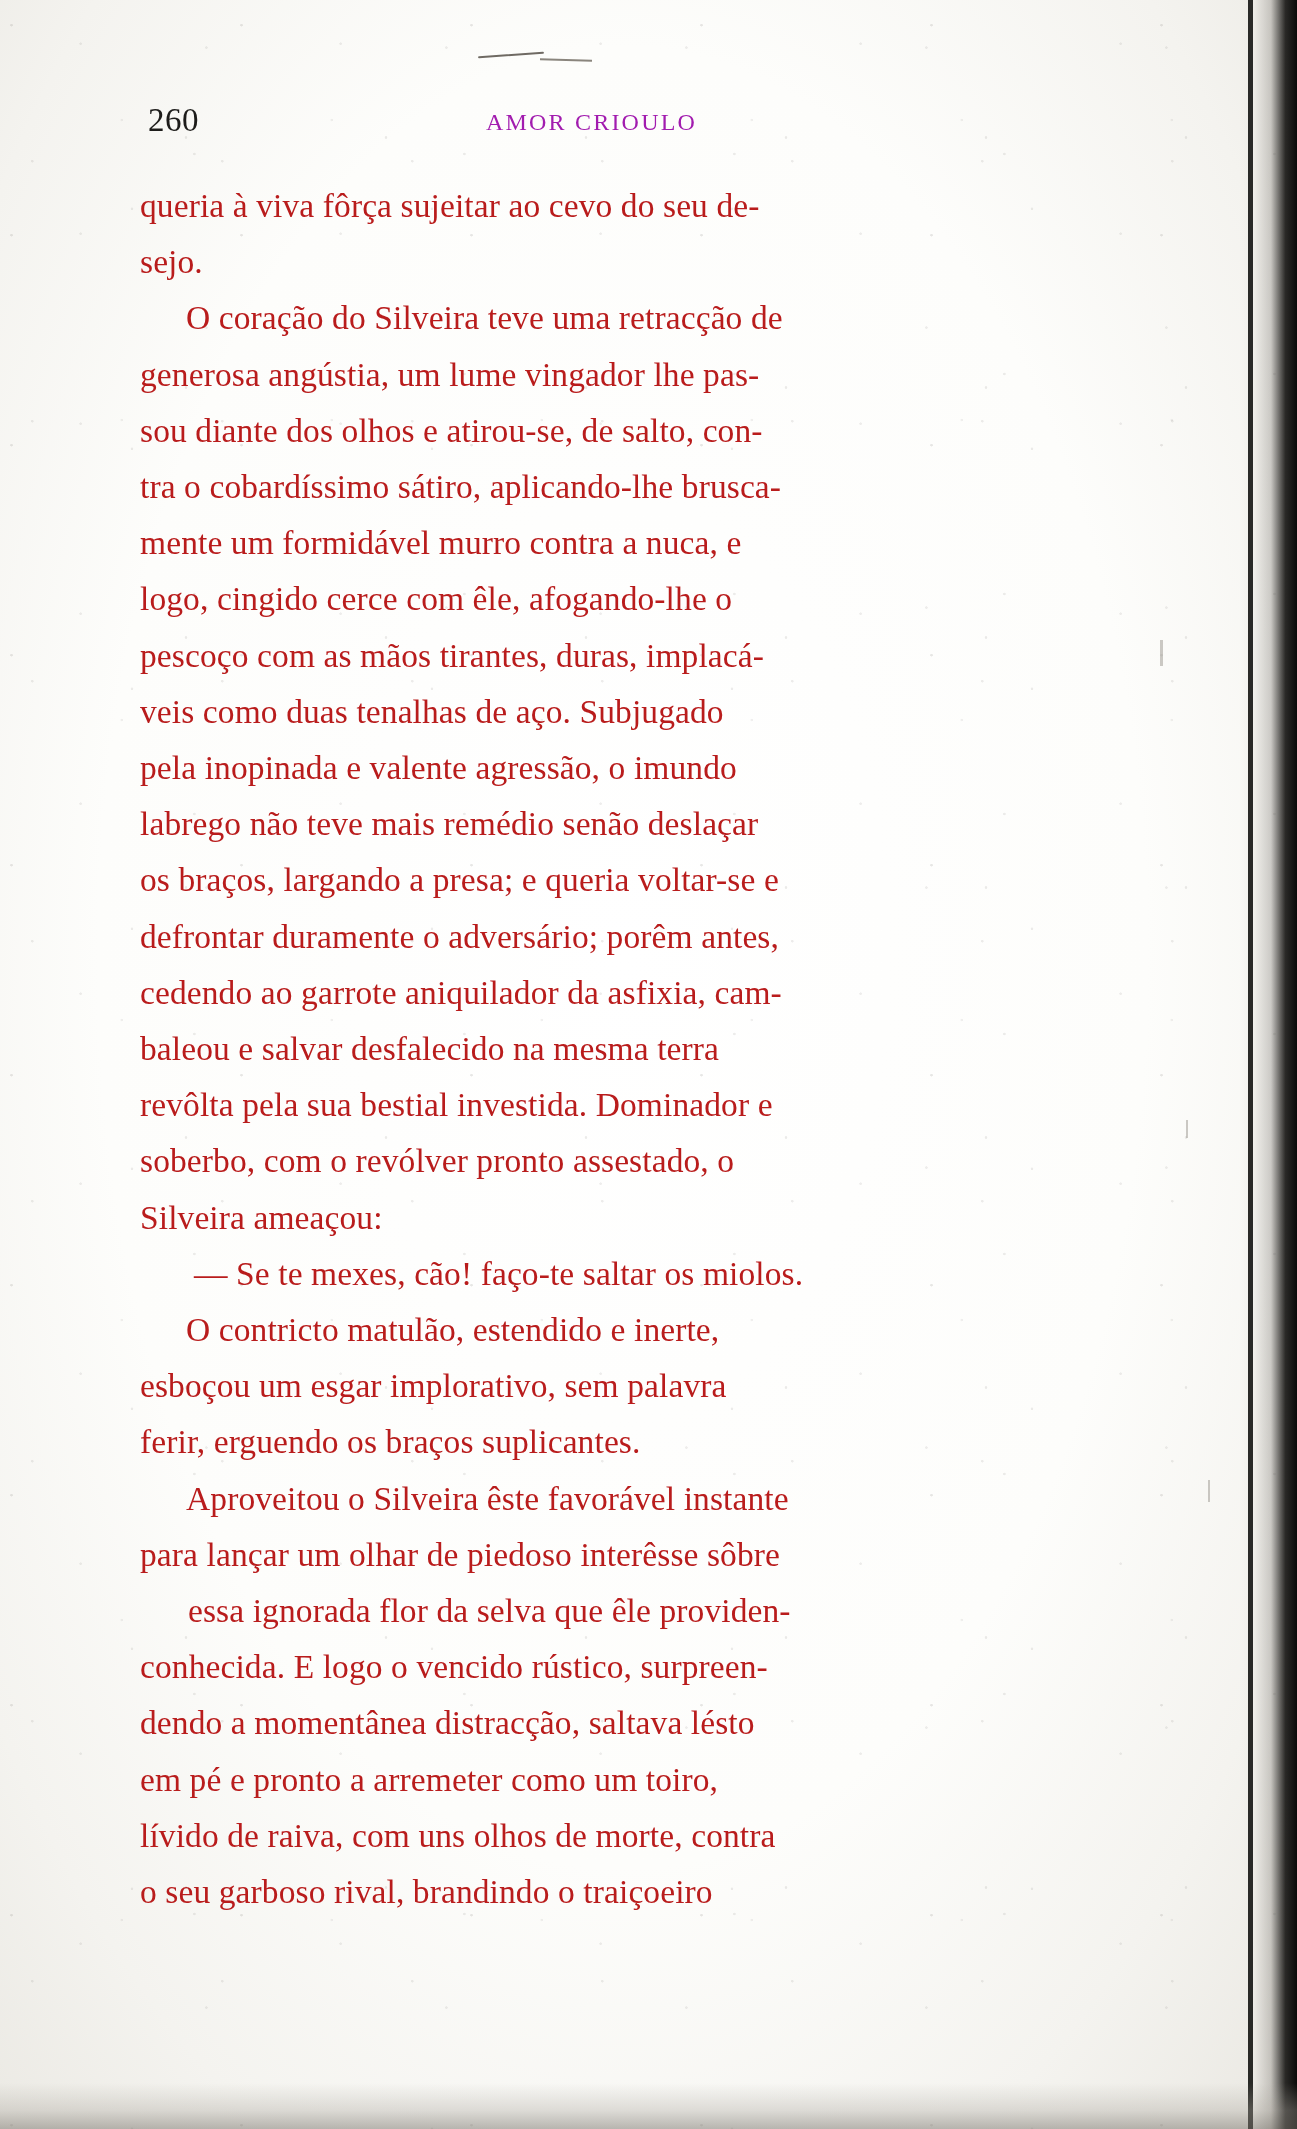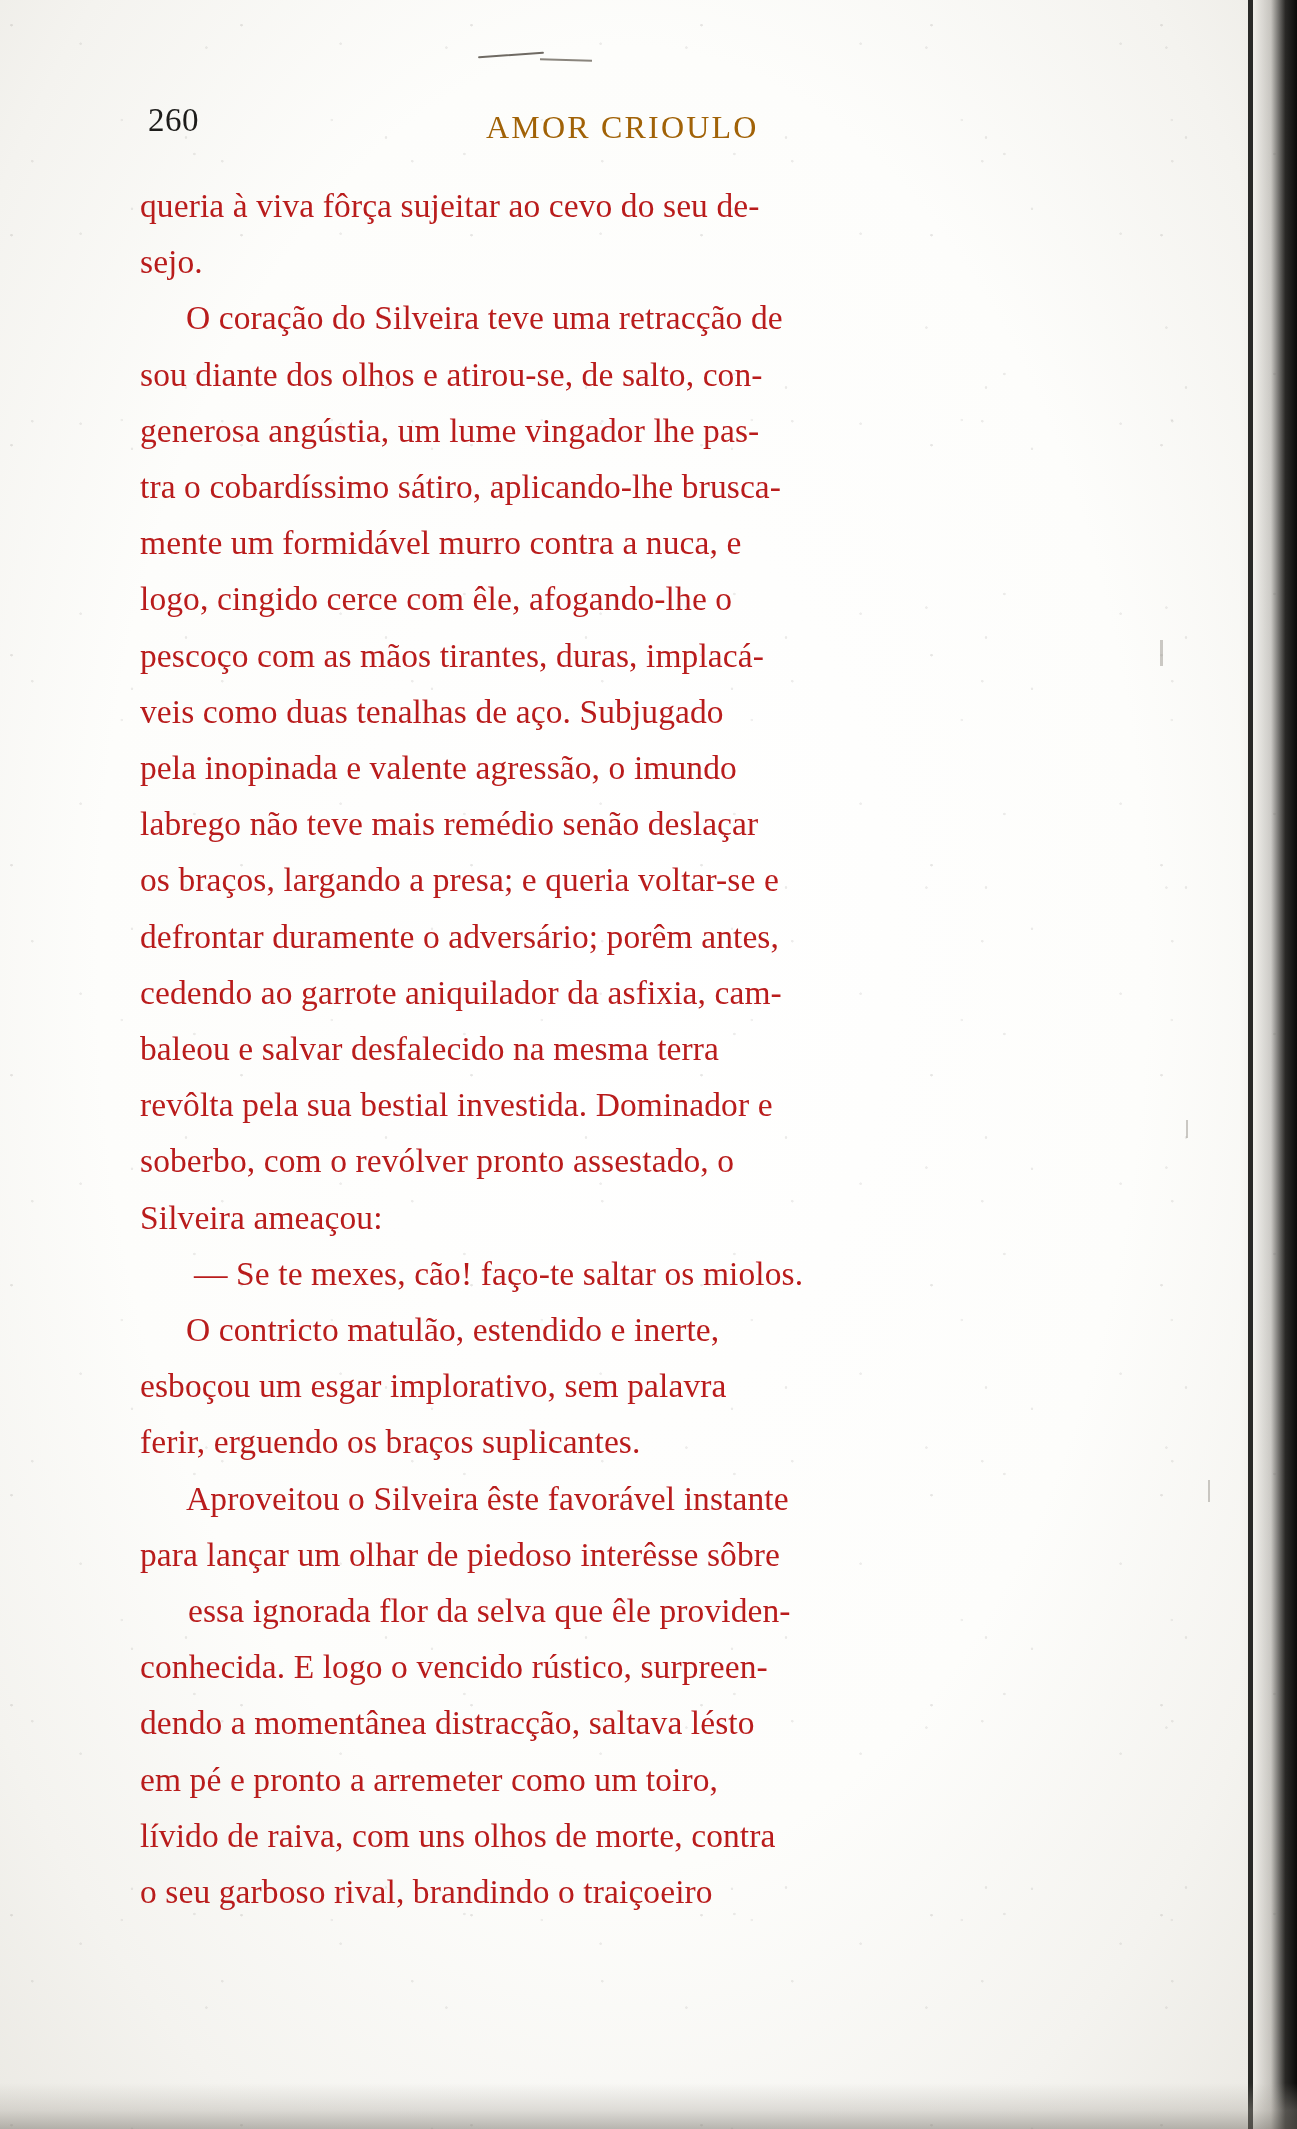--- a/index.html
+++ b/index.html
@@ -113,23 +113,23 @@
     top: 0;
     font-size: 33px;
     letter-spacing: .5px;
     color: #1d1c1a;
     font-family: "Liberation Serif", serif;
   }
   .running-head {
     position: absolute;
     left: 338px;
     top: 7px;
-    font-size: 32px;
+    font-size: 24px;
     letter-spacing: 2.2px;
-    color: #a16207;
+    color: #a21caf;
     font-family: "Liberation Serif", serif;
   }
 
   .body-text {
     position: absolute;
     left: 140px;
     top: 178px;
     width: 980px;
     font-size: 33.5px;
     line-height: 56.2px;
@@ -175,22 +175,22 @@
 
   <div class="header-row">
     <div class="folio">260</div>
     <div class="running-head">AMOR CRIOULO</div>
   </div>
 
   <div class="body-text" id="body-text">
       <div class="ln" style="white-space: pre;">queria à viva fôrça sujeitar ao cevo do seu de-</div>
       <div class="ln">sejo.</div>
       <div class="ln indent" style="white-space: pre;">O coração do Silveira teve uma retracção de</div>
+      <div class="ln" style="white-space: pre;">generosa angústia, um lume vingador lhe pas-</div>
       <div class="ln" style="white-space: pre;">sou diante dos olhos e atirou-se, de salto, con-</div>
-      <div class="ln" style="white-space: pre;">generosa angústia, um lume vingador lhe pas-</div>
       <div class="ln" style="white-space: pre;">tra o cobardíssimo sátiro, aplicando-lhe brusca-</div>
       <div class="ln" style="white-space: pre;">mente um formidável murro contra a nuca, e</div>
       <div class="ln" style="white-space: pre;">logo, cingido cerce com êle, afogando-lhe o</div>
       <div class="ln" style="white-space: pre;">pescoço com as mãos tirantes, duras, implacá-</div>
       <div class="ln" style="white-space: pre;">veis como duas tenalhas de aço. Subjugado</div>
       <div class="ln" style="white-space: pre;">pela inopinada e valente agressão, o imundo</div>
       <div class="ln" style="white-space: pre;">labrego não teve mais remédio senão deslaçar</div>
       <div class="ln" style="white-space: pre;">os braços, largando a presa; e queria voltar-se e</div>
       <div class="ln" style="white-space: pre;">defrontar duramente o adversário; porêm antes,</div>
       <div class="ln" style="white-space: pre;">cedendo ao garrote aniquilador da asfixia, cam-</div>

